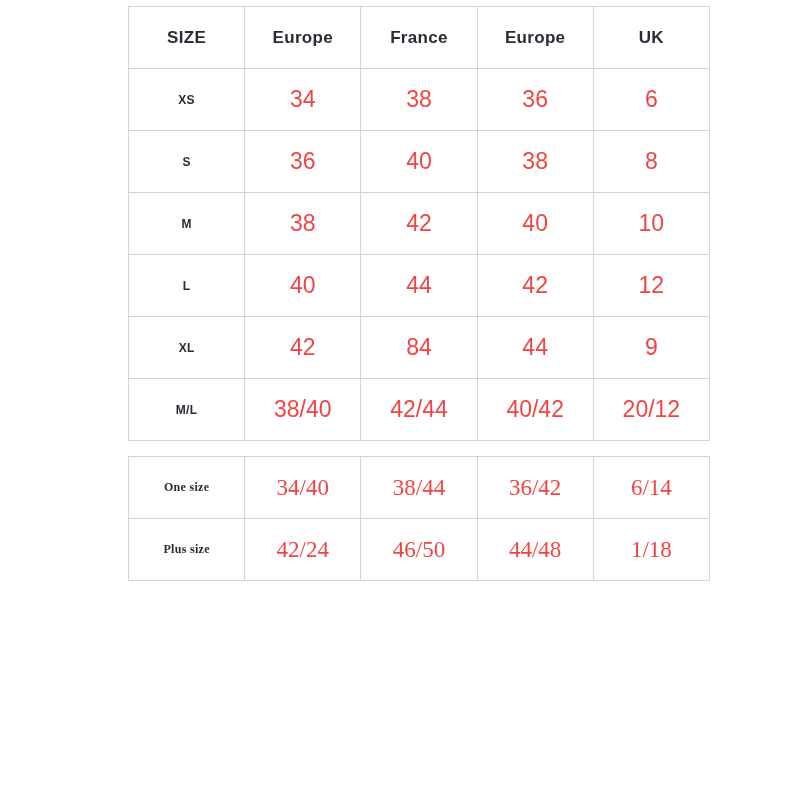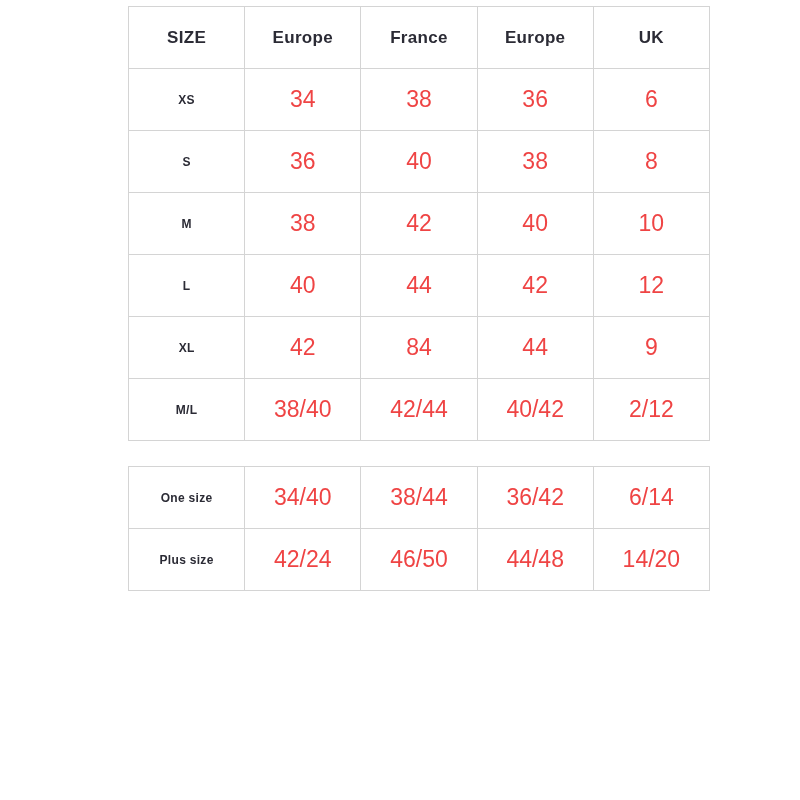--- a/index.html
+++ b/index.html
@@ -44,21 +44,22 @@
     font-size: 12px;
     color: #2b2b35;
     letter-spacing: 0.3px;
   }
   table.size-table tbody td {
     font-weight: 400;
     font-size: 23px;
     color: #ef4444;
   }
   table.size-table.extra {
-    margin-top: 25px;
+    margin-top: 15px;
+    font-family: Liberation Serif, serif;
   }
 </style>
 </head>
 <body>
 
 <div class="page">
 
   <table class="size-table">
     <thead>
       <tr>
@@ -103,37 +104,37 @@
           <td>42</td>
           <td>84</td>
           <td>44</td>
           <td>9</td>
         </tr>
         <tr>
           <th>M/L</th>
           <td>38/40</td>
           <td>42/44</td>
           <td>40/42</td>
-          <td>2/12</td>
+          <td>20/12</td>
         </tr>
       </tbody>
   </table>
 
   <table class="size-table extra">
     <tbody>
         <tr>
           <th>One size</th>
           <td>34/40</td>
           <td>38/44</td>
           <td>36/42</td>
           <td>6/14</td>
         </tr>
         <tr>
           <th>Plus size</th>
           <td>42/24</td>
           <td>46/50</td>
           <td>44/48</td>
-          <td>14/20</td>
+          <td>1/18</td>
         </tr>
       </tbody>
   </table>
 
 </div>
 
 </body></html>

